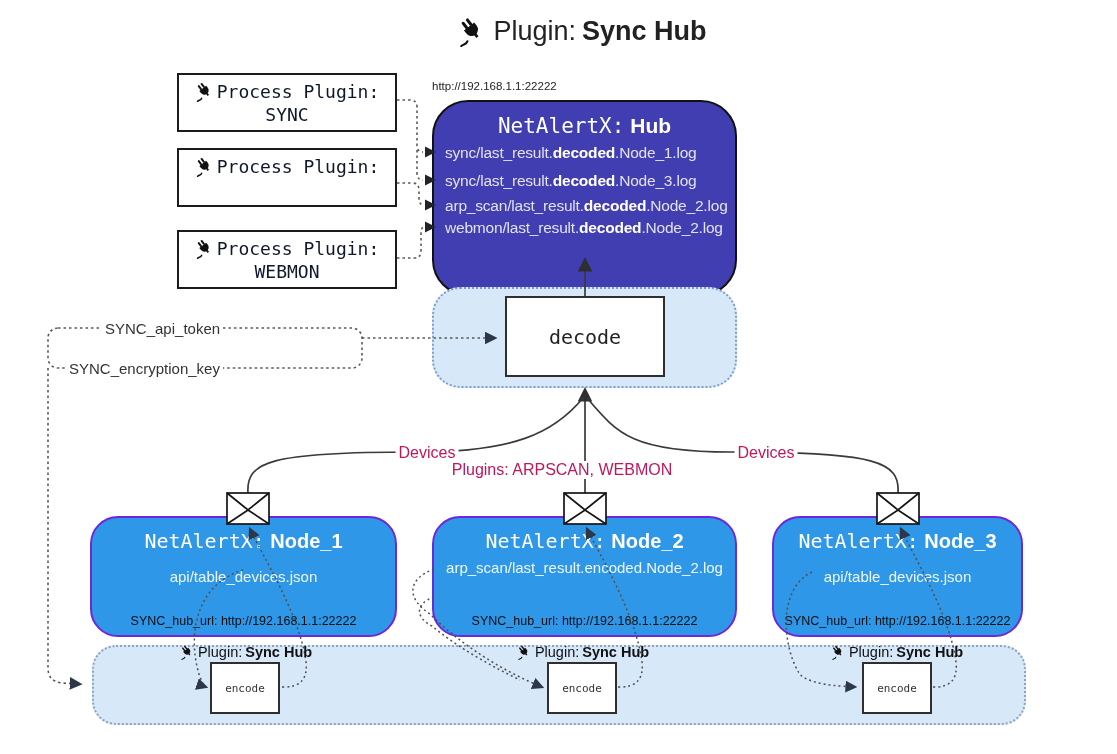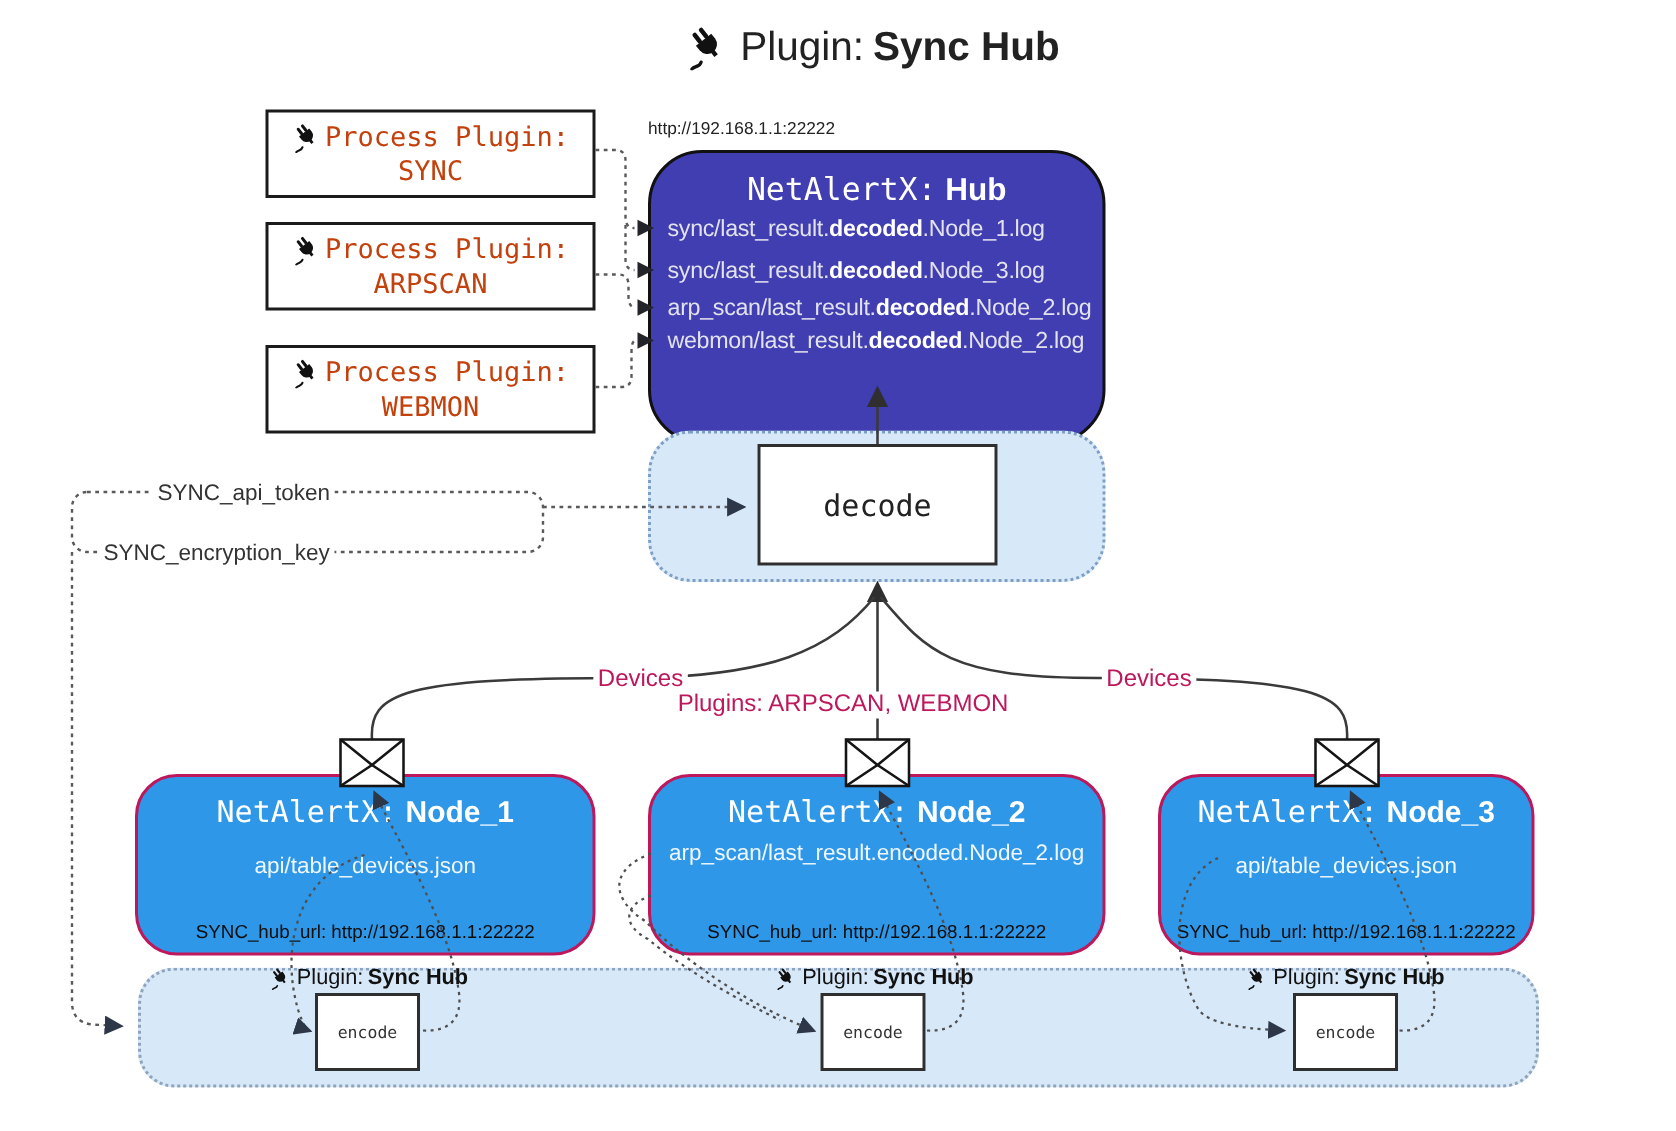--- a/index.html
+++ b/index.html
@@ -7,21 +7,21 @@
          font-family:"Liberation Sans",sans-serif;color:var(--ink,#1a1a1a);}
 
   
   .title{position:absolute;top:16px;left:582px;transform:translateX(-50%);
          display:flex;align-items:center;gap:6px;font-size:27px;color:#222;white-space:nowrap;}
   .title .tname{font-weight:bold;}
 
   
   .pbox{position:absolute;left:177px;width:220px;height:59px;background:#fff;
         border:2px solid #1b1b1b;box-sizing:border-box;
-        font-family:"DejaVu Sans Mono","Liberation Mono",monospace;font-size:18px;color:#c2410c;}
+        font-family:"DejaVu Sans Mono","Liberation Mono",monospace;font-size:18px;color:#0f172a;}
   .pline1{display:flex;align-items:center;justify-content:center;gap:2px;margin-top:6px;white-space:nowrap;}
   .pline2{text-align:center;margin-top:2px;}
 
   
   .hub{position:absolute;left:432px;top:100px;width:305px;height:196px;box-sizing:border-box;
        background:var(--hub-fill,#403eb0);border:2px solid #111;border-radius:36px;}
   .hub-title{position:absolute;top:12px;left:0;right:0;text-align:center;white-space:nowrap;
        color:#fff;font-size:21px;}
   .hub-title .mono{font-family:"DejaVu Sans Mono","Liberation Mono",monospace;}
   .hub-title .hname{font-weight:bold;font-family:"Liberation Sans",sans-serif;}
@@ -33,21 +33,21 @@
 
   
   .dpanel{position:absolute;left:432px;top:287px;width:305px;height:101px;box-sizing:border-box;
        background:var(--panel-fill,#d7e8f8);border:2px dotted #7e9fc5;border-radius:28px;}
   .dbox{position:absolute;left:505px;top:296px;width:160px;height:81px;box-sizing:border-box;
        background:#fff;border:2px solid #2f2f2f;display:flex;align-items:center;justify-content:center;
        font-family:"DejaVu Sans Mono","Liberation Mono",monospace;font-size:20px;color:#222;}
 
   
   .node{position:absolute;height:121px;box-sizing:border-box;background:var(--node-fill,#2f97e8);
-       border:2px solid #be185d;border-radius:28px;}
+       border:2px solid #6d28d9;border-radius:28px;}
   .node-title{text-align:center;margin-top:11px;white-space:nowrap;color:#fff;font-size:20px;}
   .node-title .mono{font-family:"DejaVu Sans Mono","Liberation Mono",monospace;}
   .node-title .ntb{font-weight:bold;}
   .node-line{text-align:center;color:var(--node-text,#eef7fe);font-size:15px;white-space:nowrap;}
   .node-url{position:absolute;bottom:7px;left:0;right:0;text-align:center;color:#0d0d0d;font-size:12.5px;white-space:nowrap;}
 
   
   .band{position:absolute;left:92px;top:645px;width:934px;height:80px;box-sizing:border-box;
        background:var(--panel-fill,#d7e8f8);border:2px dotted #8ea4bc;border-radius:24px;}
   .ebox{position:absolute;top:662px;width:70px;height:52px;box-sizing:border-box;background:#fff;
@@ -106,21 +106,20 @@
       </div>
       <div class="pline2">SYNC</div>
     </div>
     <div class="pbox" style="top:148px">
       <div class="pline1">
         <svg class="plug" viewBox="0 0 25 25" width="20" height="20">
             <use href="#plugsym"></use>
           </svg>
         <span>Process Plugin:</span>
       </div>
-      <div class="pline2">ARPSCAN</div>
     </div>
     <div class="pbox" style="top:230px">
       <div class="pline1">
         <svg class="plug" viewBox="0 0 25 25" width="20" height="20">
             <use href="#plugsym"></use>
           </svg>
         <span>Process Plugin:</span>
       </div>
       <div class="pline2">WEBMON</div>
     </div>

